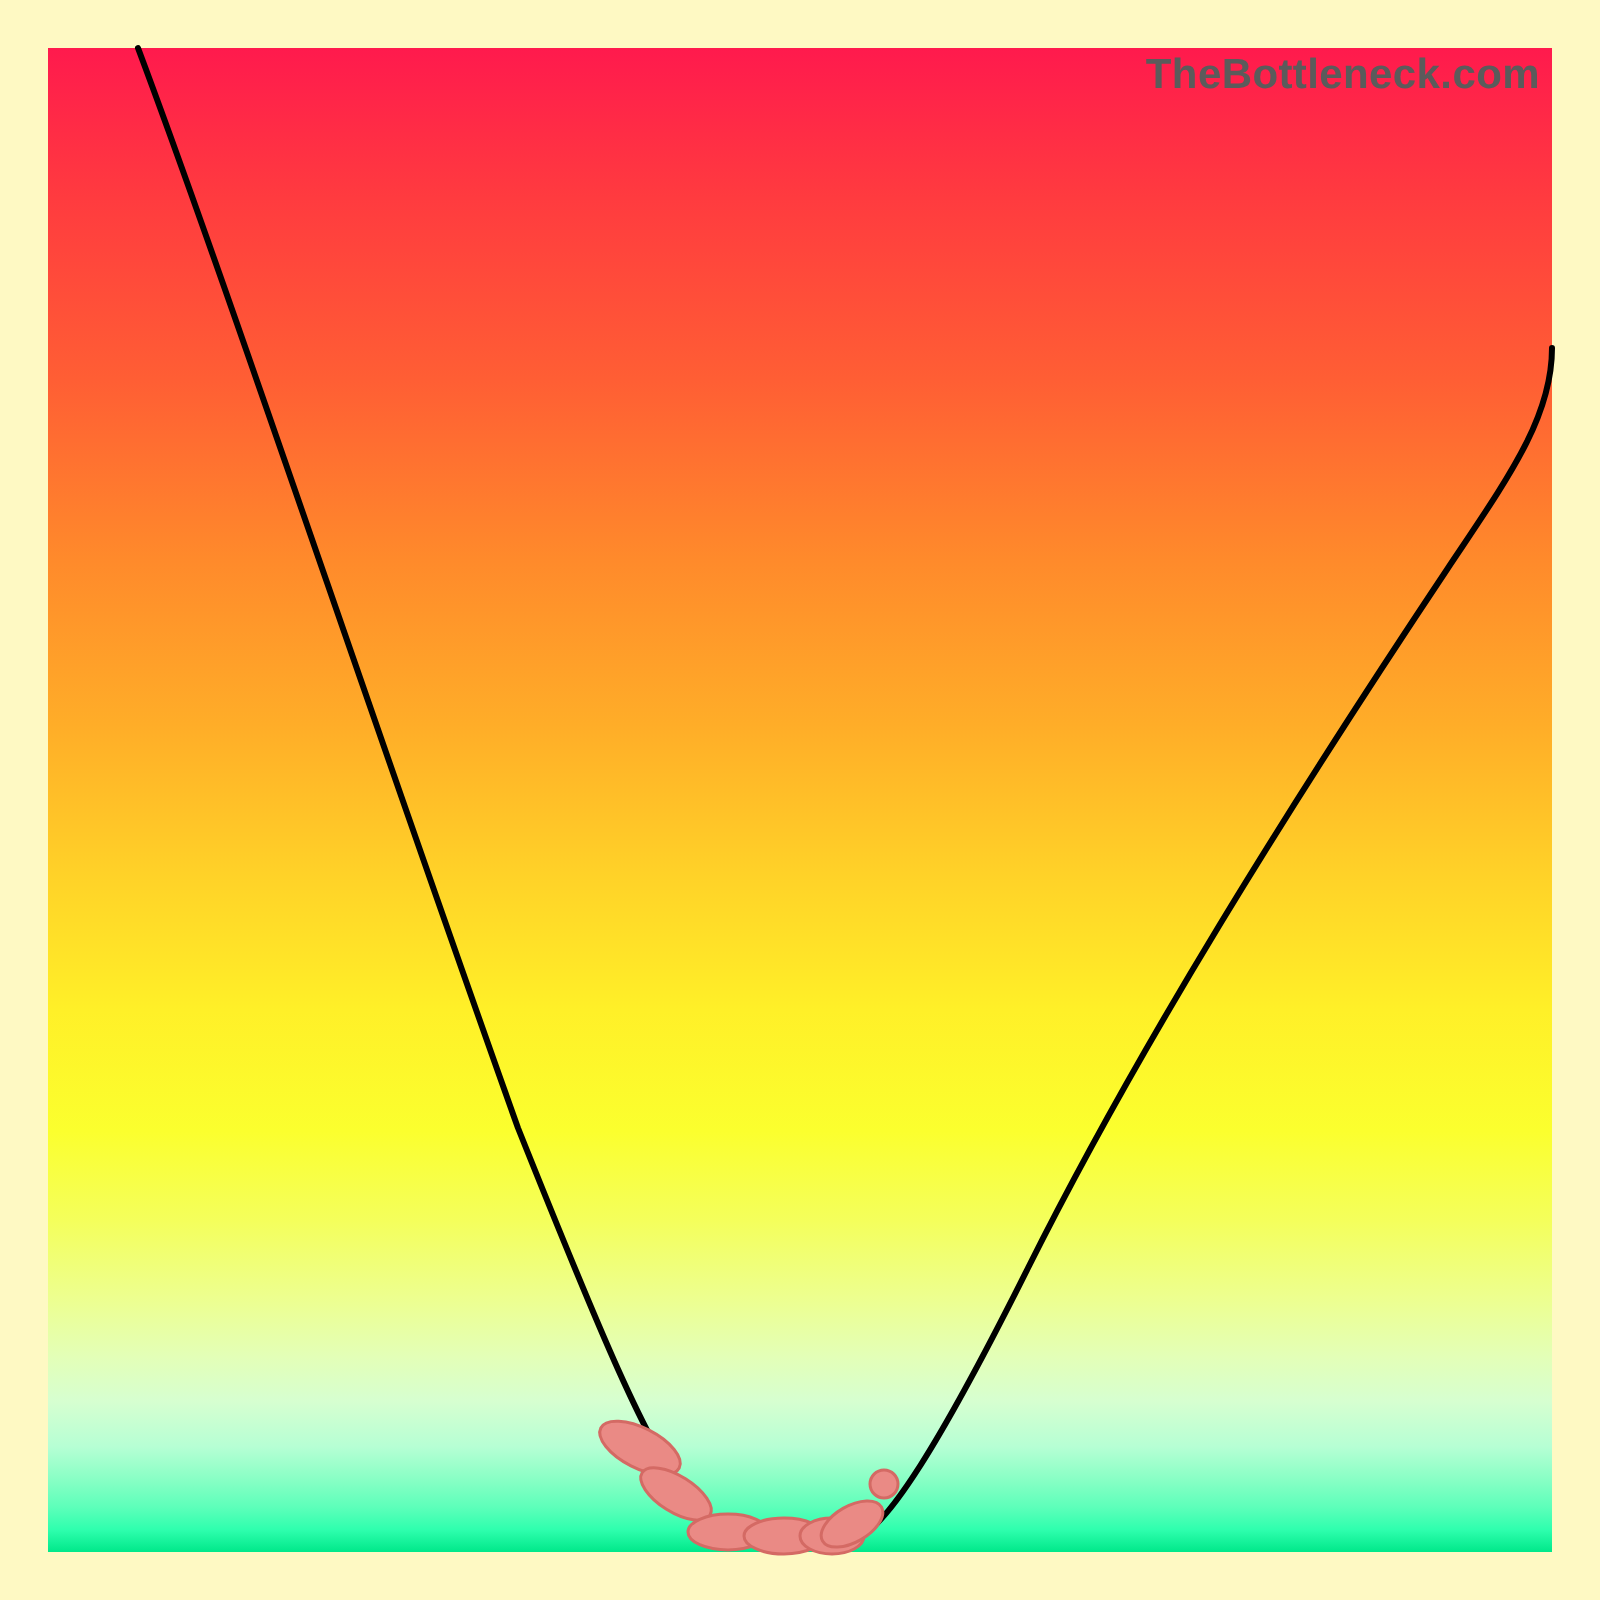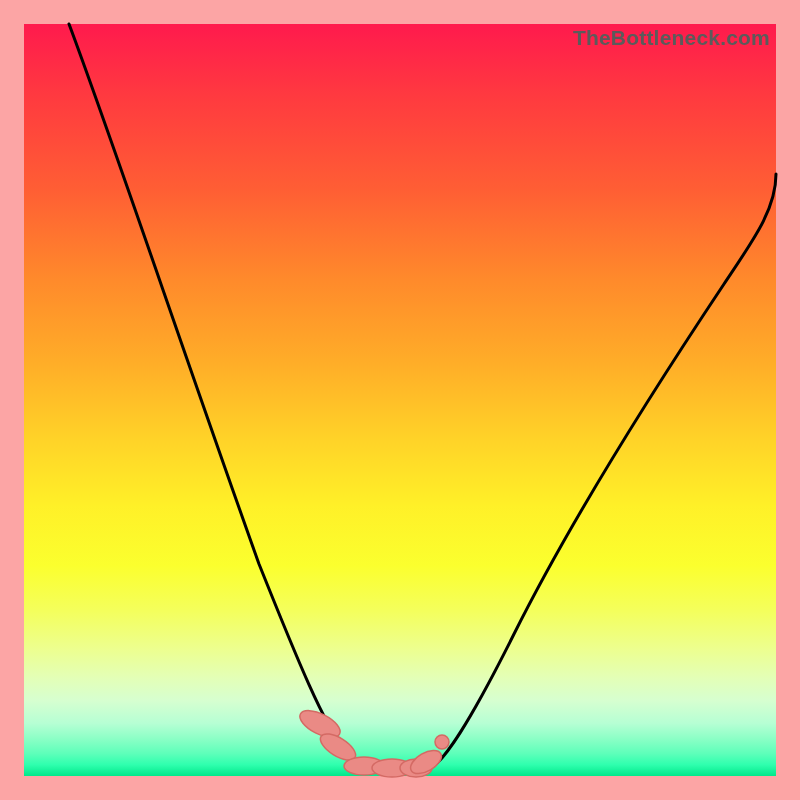--- a/index.html
+++ b/index.html
@@ -9,21 +9,21 @@
     height: 800px;
     background: #000;
     overflow: hidden;
   }
   .frame {
     position: absolute;
     left: 0;
     top: 0;
     width: 800px;
     height: 800px;
-    background: #fca5a5;
+    background: #fef9c3;
   }
   .plot-area {
     position: absolute;
     left: 24px;
     top: 24px;
     width: 752px;
     height: 752px;
     
     background: linear-gradient(
       to bottom,

